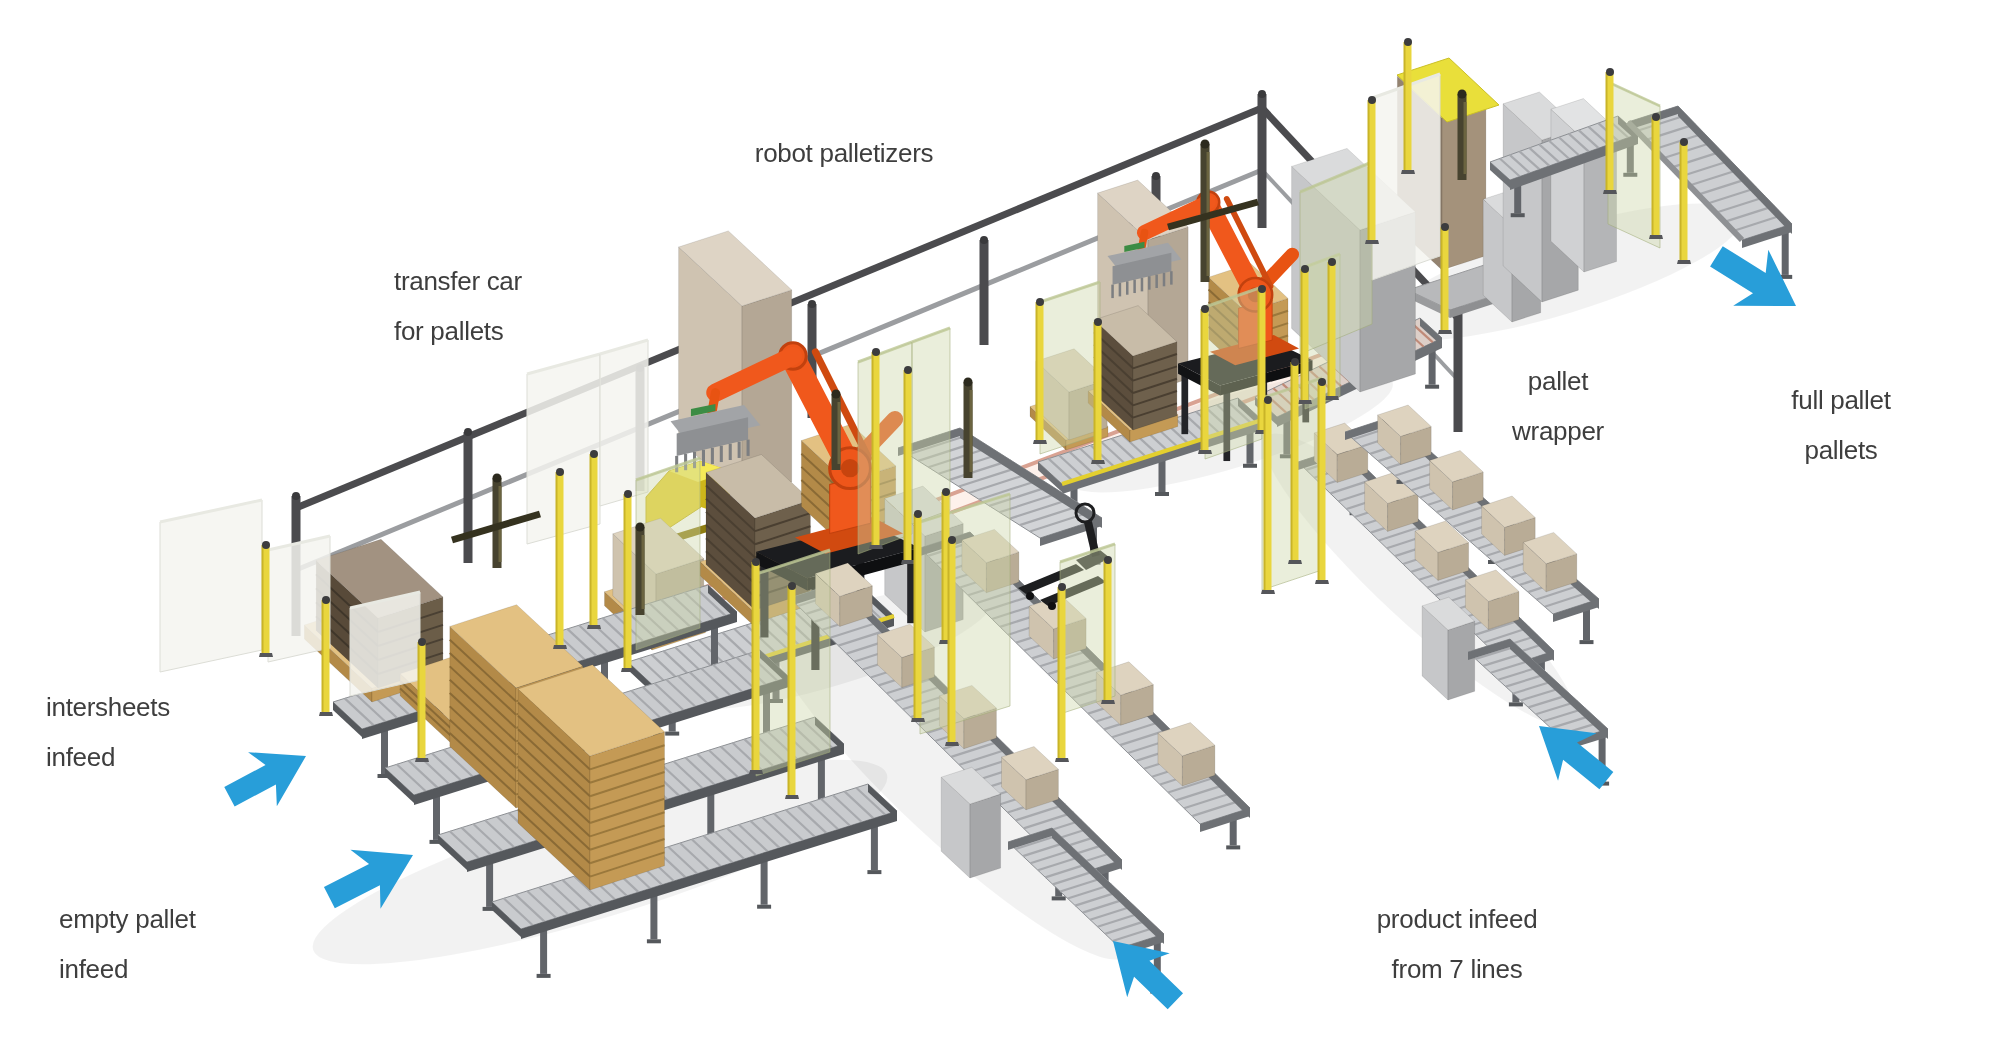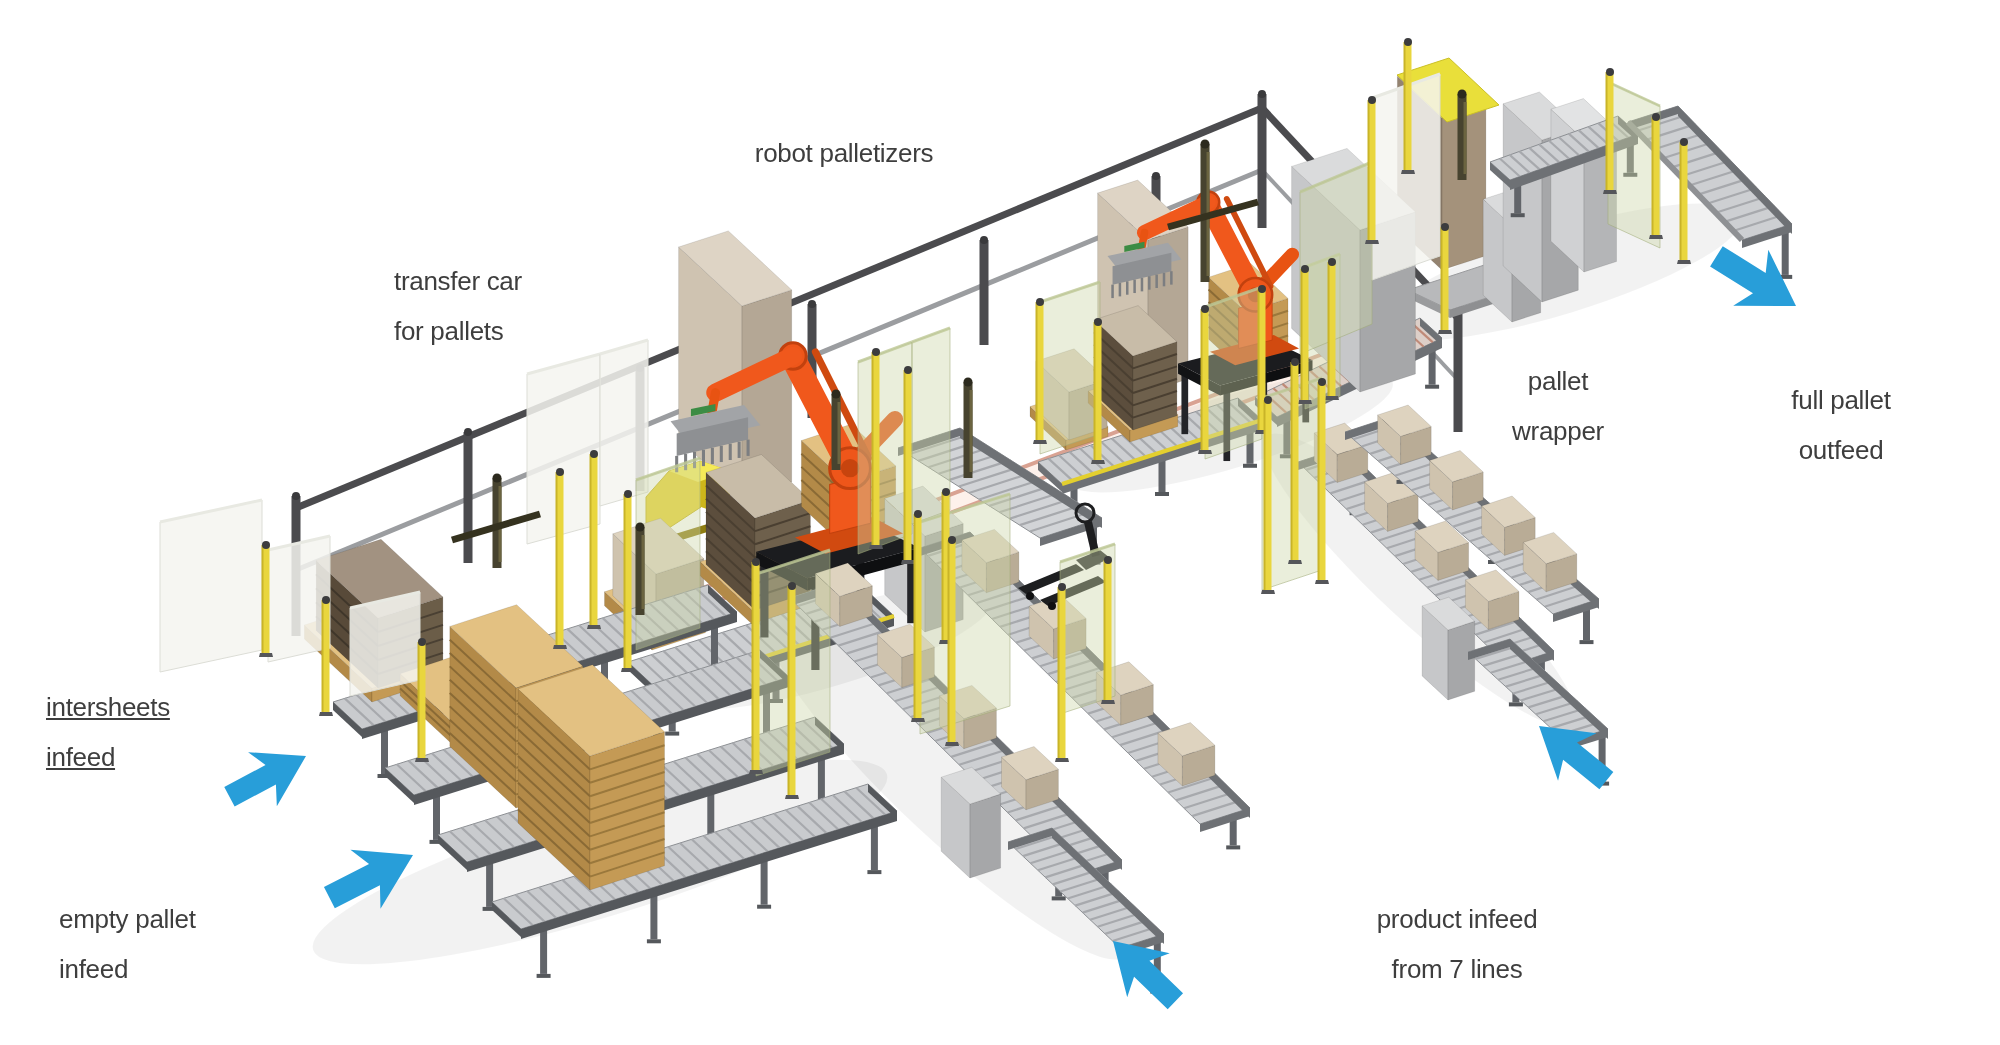--- a/index.html
+++ b/index.html
@@ -10,21 +10,21 @@
   .stage{position:relative;width:2000px;height:1045px;background:#ffffff;overflow:hidden;
          font-family:"Liberation Sans",sans-serif;}
   svg{position:absolute;left:0;top:0;}
   .lbl{position:absolute;font-size:26px;line-height:50px;color:var(--label);
        white-space:nowrap;letter-spacing:-0.3px;}
   .lbl span{display:block;}
   #lbl-robot{left:688px;top:128px;width:312px;text-align:center;}
   #lbl-transfer{left:394px;top:256px;}
   #lbl-wrapper{left:1458px;top:356px;width:200px;text-align:center;}
   #lbl-outfeed{left:1738px;top:356px;width:206px;text-align:center;margin-top:19px;}
-  #lbl-intersheets{left:46px;top:682px;text-decoration:underline;}
+  #lbl-intersheets{left:46px;top:682px;}
   #lbl-empty{left:59px;top:894px;}
   #lbl-product{left:1305px;top:894px;width:304px;text-align:center;}
 </style>
 </head>
 <body>
 
 <div class="stage">
   <svg id="scene" width="2000" height="1045" viewBox="0 0 2000 1045">
     <g id="scene-root">
         <g>
@@ -1325,21 +1325,21 @@
   <div class="lbl" id="lbl-wrapper">
     <span>pallet</span>
     <span>wrapper</span>
   </div>
   <div class="lbl" id="lbl-transfer">
     <span>transfer car</span>
     <span>for pallets</span>
   </div>
   <div class="lbl" id="lbl-outfeed">
     <span>full pallet</span>
-    <span>outfeed</span>
+    <span>pallets</span>
   </div>
   <div class="lbl" id="lbl-intersheets">
     <span>intersheets</span>
     <span>infeed</span>
   </div>
   <div class="lbl" id="lbl-empty">
     <span>empty pallet</span>
     <span>infeed</span>
   </div>
   <div class="lbl" id="lbl-product">

